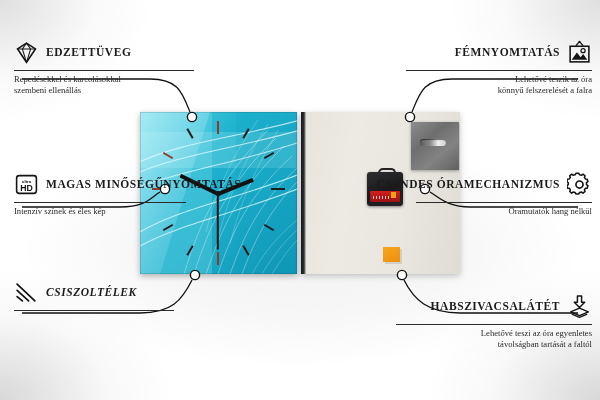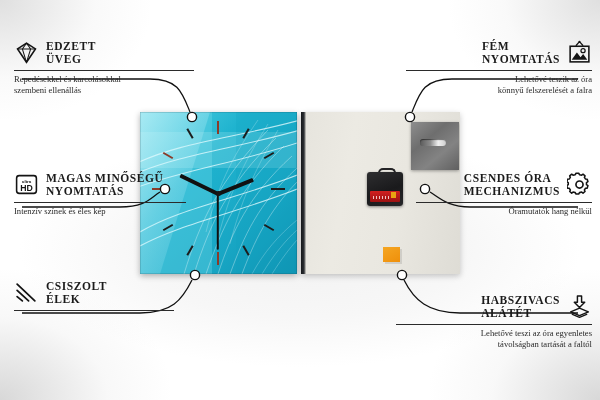--- a/index.html
+++ b/index.html
@@ -23,40 +23,40 @@
   .vig.bl{left:0;bottom:0;width:170px;height:130px;
     background:radial-gradient(ellipse at 0% 100%, rgba(140,140,140,.34) 0%, rgba(200,200,200,.12) 45%, rgba(255,255,255,0) 72%);}
   .vig.br{right:0;bottom:0;width:170px;height:130px;
     background:radial-gradient(ellipse at 100% 100%, rgba(140,140,140,.34) 0%, rgba(200,200,200,.12) 45%, rgba(255,255,255,0) 72%);}
 
   
   .feat{position:absolute;}
   .feat .head{display:flex;align-items:center;gap:7px;}
   .feat.left .head{justify-content:flex-start;}
   .feat.right .head{justify-content:flex-end;}
-  .titlewrap{display:flex;flex-direction:column;line-height:1.06;}
+  .titlewrap{display:flex;flex-direction:row;line-height:1.06;}
   .t1,.t2{
     font-family:"Liberation Serif", serif;
     font-size:11.5px;letter-spacing:.55px;color:#1b1b1b;font-weight:700;
     white-space:nowrap;
   }
   .feat.right .t1,.feat.right .t2{text-align:left;}
   .rule{height:1px;background:#2b2b2b;margin-top:5px;}
   .sub{
     font-family:"Liberation Serif", serif;
     font-size:8.6px;color:#2a2a2a;line-height:1.32;margin-top:3px;white-space:nowrap;
   }
   .feat.right .sub{text-align:right;}
 
   .ico{width:25px;height:25px;flex:0 0 25px;display:block;}
 
   
   #f-glass{left:14px;top:40px;width:180px;}
   #f-print{left:14px;top:172px;width:172px;}
-  #f-edge{left:14px;top:280px;width:160px;}
+  #f-edge{left:14px;top:280px;width:160px;font-style:italic;}
   #f-handle{right:8px;top:40px;width:186px;}
   #f-mech{right:8px;top:172px;width:176px;}
   #f-foam{right:8px;top:294px;width:196px;}
 
   
   #panels{position:absolute;left:140px;top:112px;width:320px;height:162px;}
   #clockpanel{
     position:absolute;left:0;top:0;width:157px;height:162px;overflow:hidden;
     box-shadow:0 2px 6px rgba(0,0,0,.30);
   }

